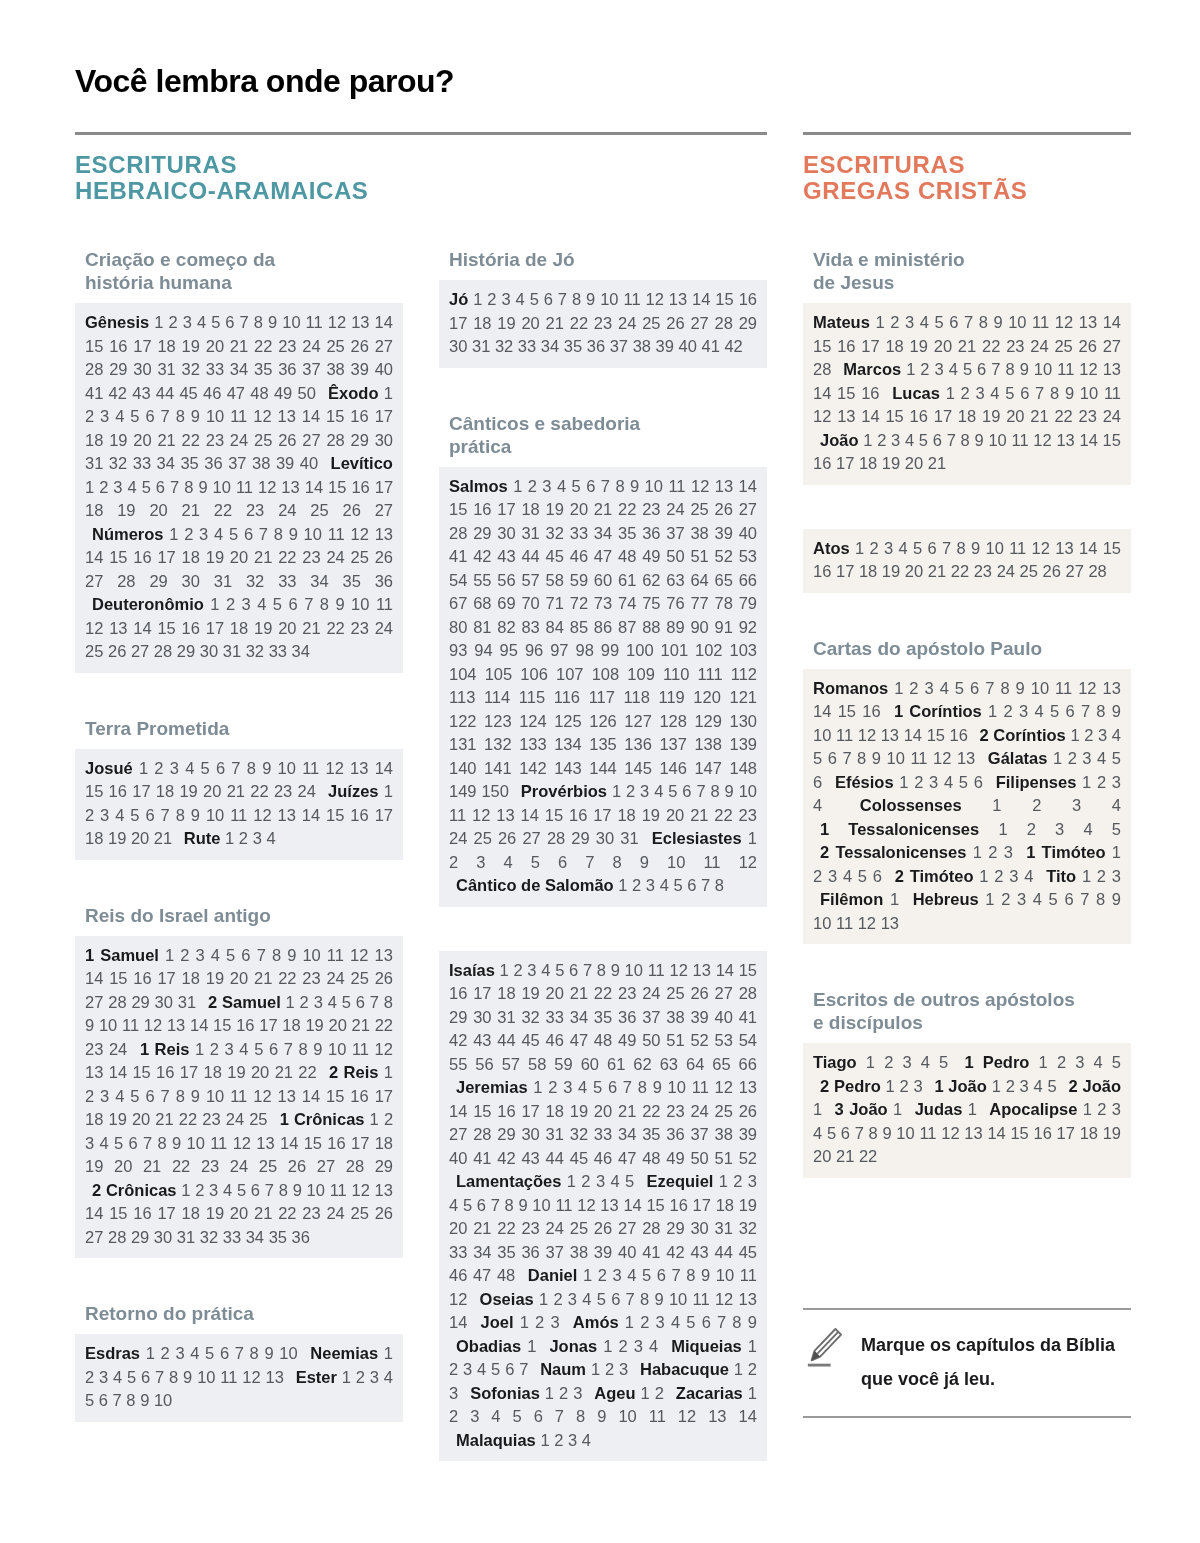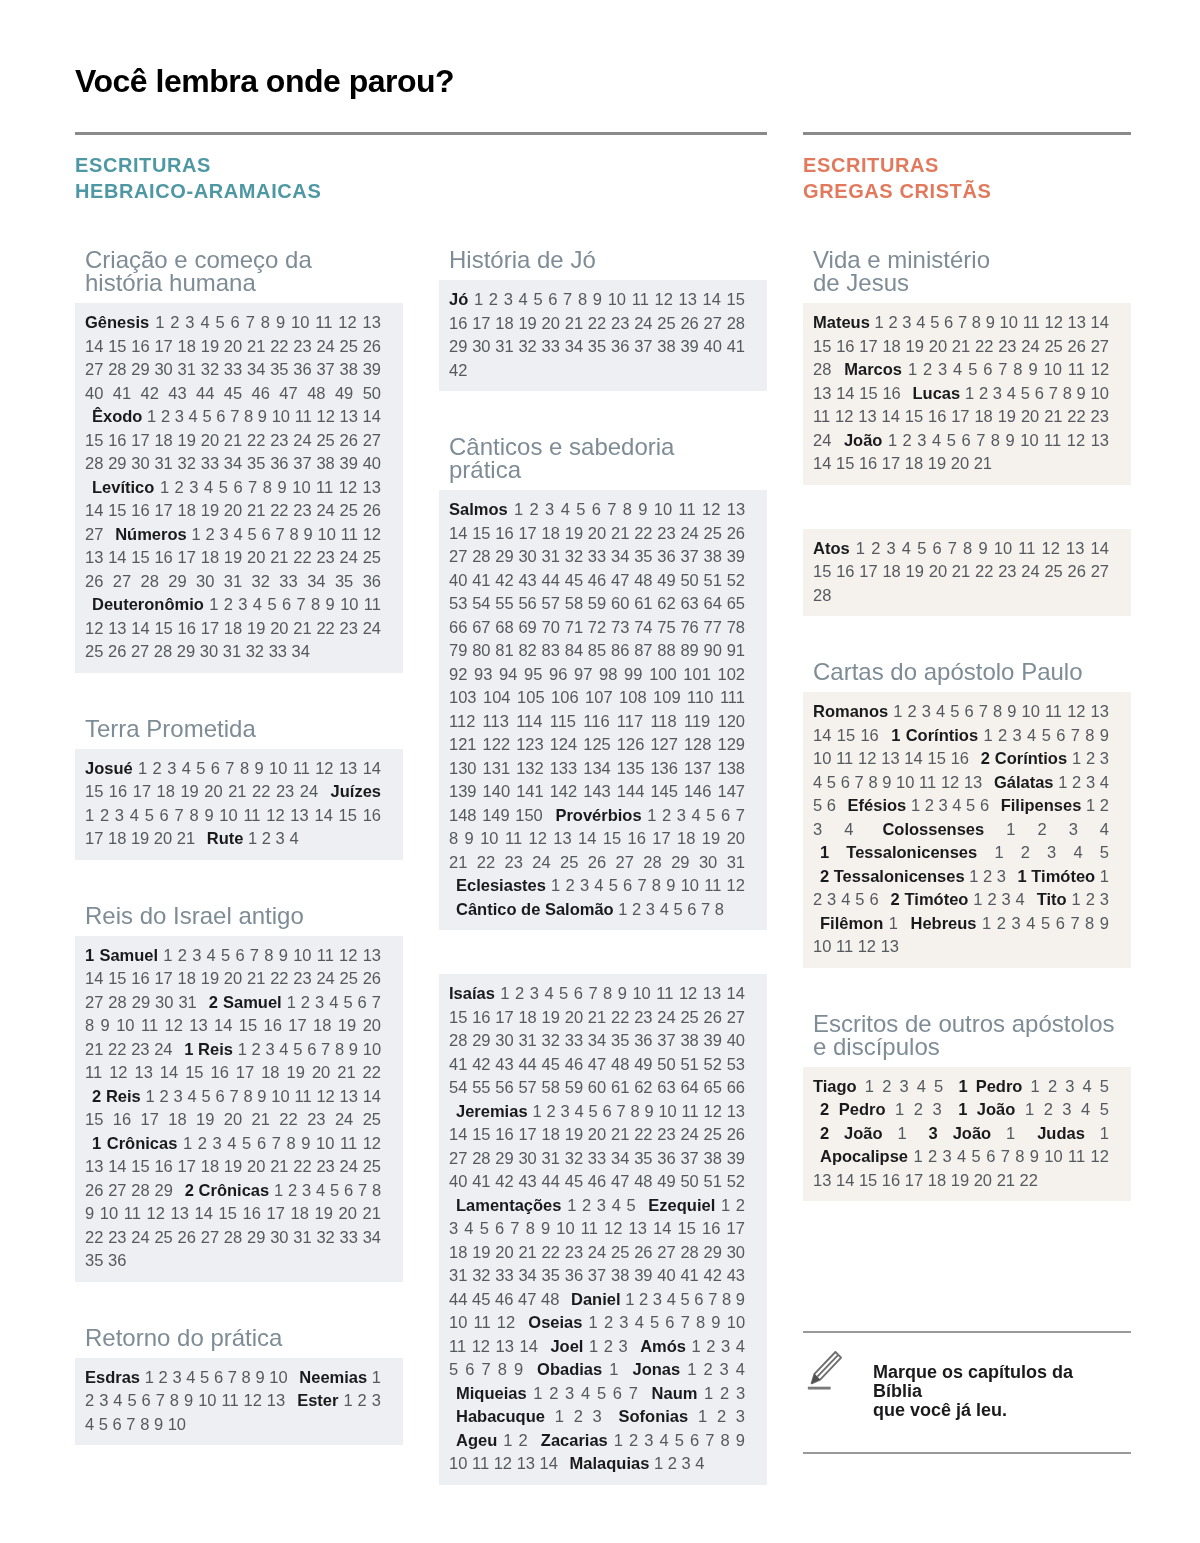--- a/index.html
+++ b/index.html
@@ -19,55 +19,55 @@
   .page{padding:52px 72px 0 75px}
 
   .page-title{
     font-size:32px;line-height:34px;font-weight:bold;color:#000;
     letter-spacing:-0.5px;margin:12px 0 34px 0;
   }
 
   .header-grid{display:grid;grid-template-columns:692px 328px;column-gap:36px}
   .header-cell{border-top:3px solid var(--rule);padding-top:17px}
   .testament-header{
-    margin:0;font-size:20px;line-height:26px;font-weight:bold;
+    margin:0;font-size:24px;line-height:26px;font-weight:bold;
     letter-spacing:0.6px;white-space:pre-line;
   }
   .testament-header.hebrew{color:var(--hebrew-accent)}
   .testament-header.greek{color:var(--greek-accent)}
 
   .columns{
     display:grid;grid-template-columns:328px 328px 328px;column-gap:36px;
     margin-top:44px;align-items:start;
   }
   .col{min-width:0}
 
   .section{margin:0 0 44px 0}
   .section-title{
     margin:0 0 9px 0;padding-left:10px;
-    color:var(--section-title);font-size:24px;line-height:23px;font-weight:normal;
+    color:var(--section-title);font-size:19px;line-height:23px;font-weight:bold;
     white-space:pre-line;
   }
-  .chapter-block{padding:8px 22px 9px 10px}
+  .chapter-block{padding:8px 10px 9px 10px}
   .chapter-block.hebrew{background:var(--hebrew-block-bg)}
   .chapter-block.greek{background:var(--greek-block-bg)}
   .chapters{
     margin:0;font-size:16.5px;line-height:23.5px;color:var(--chapter-number);
     text-align:justify;
   }
   .book{font-weight:bold;color:var(--book-name)}
   .book:not(:first-child){margin-left:7px;}
   .num{color:var(--chapter-number)}
 
   .note{margin-top:130px}
   .note-rule{border-top:2px solid var(--note-rule);height:0}
   .note-body{display:flex;align-items:flex-start;gap:14px;padding:14px 4px 16px 2px}
   .note-icon{flex:0 0 auto;display:block;margin-top:2px}
   .note-text{
-    margin:16px;font-weight:bold;font-size:18px;line-height:19px;
+    margin:4px;font-weight:bold;font-size:18px;line-height:34px;
     color:var(--note-text);white-space:pre-line;
   }
 </style>
 </head>
 <body>
 
 <div class="page">
 
   <h1 class="page-title">Você lembra onde parou?</h1>
 

